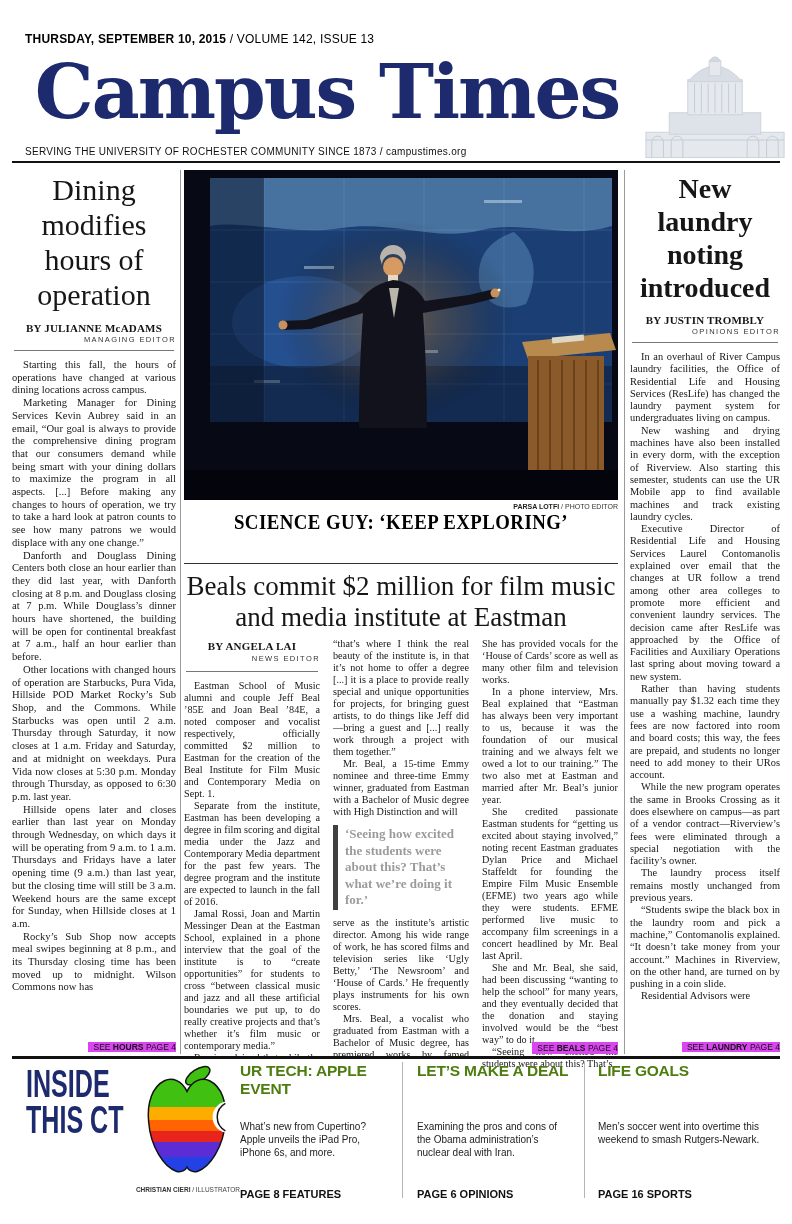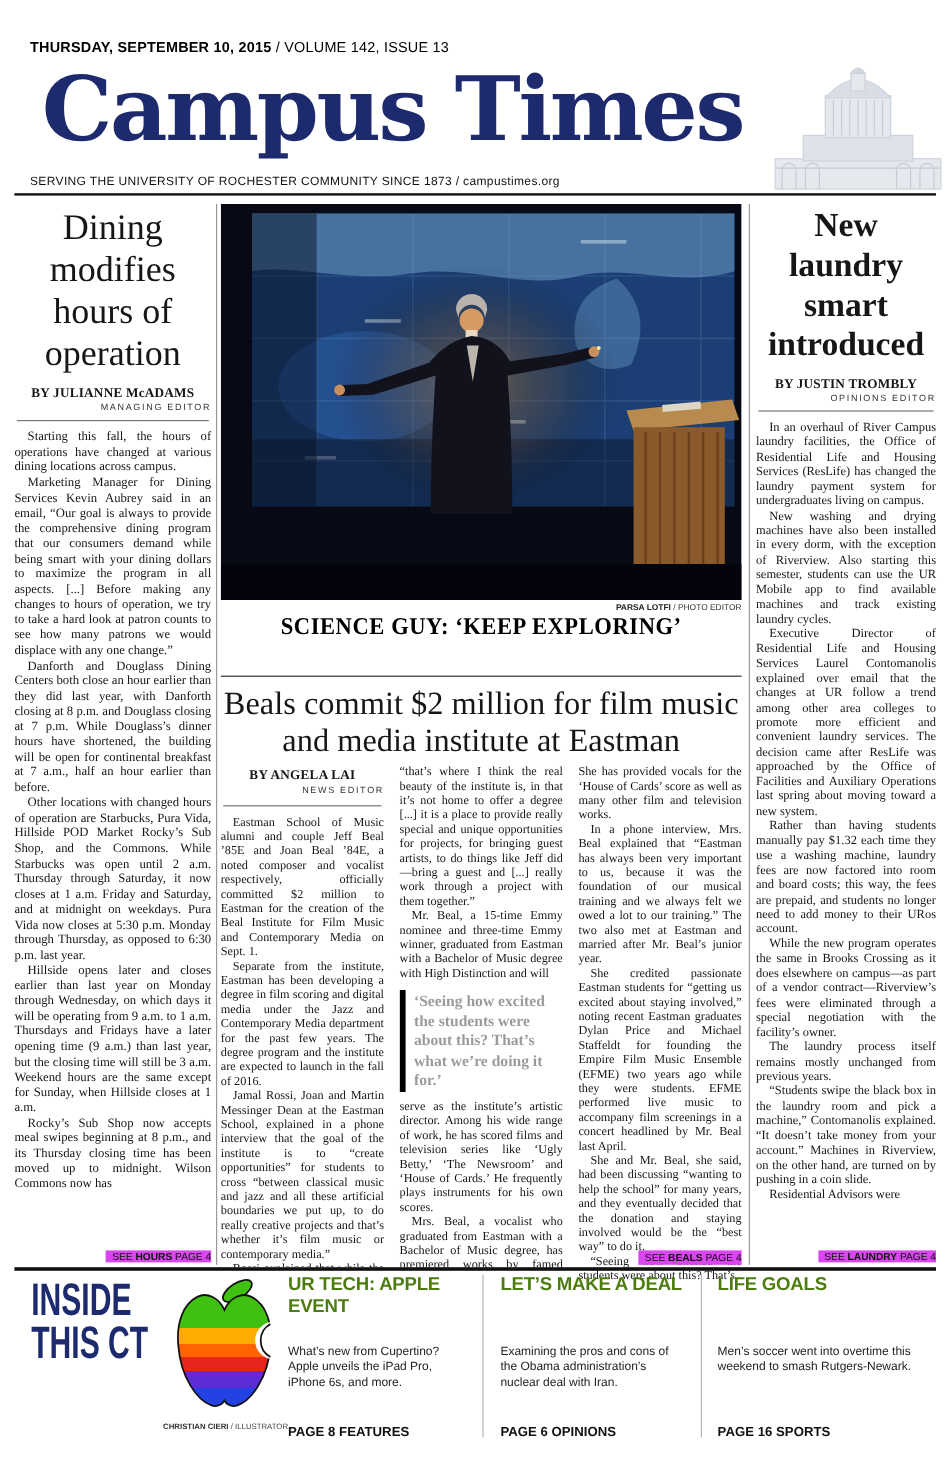--- a/index.html
+++ b/index.html
@@ -56,21 +56,21 @@
 
   
   .center-headline { position:absolute; left:184px; top:571px; width:434px; text-align:center;
                      font-size:27px; line-height:31px; font-weight:400; white-space:pre-line; }
   .ccol { position:absolute; top:638px; height:418px; width:136px; overflow:hidden;
           font-size:10.2px; line-height:12px; }
   #ccol1 { left:184px; } #ccol2 { left:333px; } #ccol3 { left:482px; }
   .ccol p { text-align:justify; text-indent:10px; }
   .ccol p.cont { text-indent:0; }
   .ccol .byline { margin-top:2px; }
-  .pull-quote { margin:7px 0 7px 0; border-left:5px solid #000000; padding:1px 0 1px 7px;
+  .pull-quote { margin:7px 0 7px 0; border-left:5px solid #404040; padding:1px 0 1px 7px;
                 color:#9b9b9b; font-size:13px; line-height:16.5px; font-weight:600; text-align:left; }
 
   
   .bottomrule { position:absolute; left:12px; top:1056px; width:768px; height:3px; background:#111; }
   .inside-label { position:absolute; left:26px; top:1066px; color:#1d2a6e;
                   font-family:"Liberation Sans",sans-serif; font-weight:bold; font-size:38px;
                   line-height:36px; transform:scaleX(.66); transform-origin:left top; white-space:nowrap; }
   #apple { position:absolute; left:140px; top:1064px; width:94px; height:118px; }
   .apple-credit { position:absolute; left:118px; top:1186px; width:140px; text-align:center;
                   font-family:"Liberation Sans",sans-serif; font-size:6.5px; color:#444; }
@@ -210,21 +210,21 @@
   <div class="ccol" id="ccol3" style="overflow:visible;">
     <p class="cont">She has provided vocals for the ‘House of Cards’ score as well as many other film and television works.</p>
     <p>In a phone interview, Mrs. Beal explained that “Eastman has always been very important to us, because it was the foundation of our musical training and we always felt we owed a lot to our training.” The two also met at Eastman and married after Mr. Beal’s junior year.</p>
     <p>She credited passionate Eastman students for “getting us excited about staying involved,” noting recent Eastman graduates Dylan Price and Michael Staffeldt for founding the Empire Film Music Ensemble (EFME) two years ago while they were students. EFME performed live music to accompany film screenings in a concert headlined by Mr. Beal last April.</p>
     <p>She and Mr. Beal, she said, had been discussing “wanting to help the school” for many years, and they eventually decided that the donation and staying involved would be the “best way” to do it.</p>
     <p>“Seeing how excited the students were about this? That’s</p>
     <div class="see-line"><span>SEE </span><b>BEALS</b><span> PAGE 4</span></div>
   </div>
 
   <div class="side-article" id="right-article">
-    <div class="headline-slab">New laundry smart introduced</div>
+    <div class="headline-slab">New laundry noting introduced</div>
     <div class="byline">BY JUSTIN TROMBLY</div>
     <div class="byline-role">OPINIONS EDITOR</div>
     <div class="byline-rule"></div>
     <div class="bodytext">
       <p>In an overhaul of River Campus laundry facilities, the Office of Residential Life and Housing Services (ResLife) has changed the laundry payment system for undergraduates living on campus.</p>
       <p>New washing and drying machines have also been installed in every dorm, with the exception of Riverview. Also starting this semester, students can use the UR Mobile app to find available machines and track existing laundry cycles.</p>
       <p>Executive Director of Residential Life and Housing Services Laurel Contomanolis explained over email that the changes at UR follow a trend among other area colleges to promote more efficient and convenient laundry services. The decision came after ResLife was approached by the Office of Facilities and Auxiliary Operations last spring about moving toward a new system.</p>
       <p>Rather than having students manually pay $1.32 each time they use a washing machine, laundry fees are now factored into room and board costs; this way, the fees are prepaid, and students no longer need to add money to their URos account.</p>
       <p>While the new program operates the same in Brooks Crossing as it does elsewhere on campus—as part of a vendor contract—Riverview’s fees were eliminated through a special negotiation with the facility’s owner.</p>
       <p>The laundry process itself remains mostly unchanged from previous years.</p>

